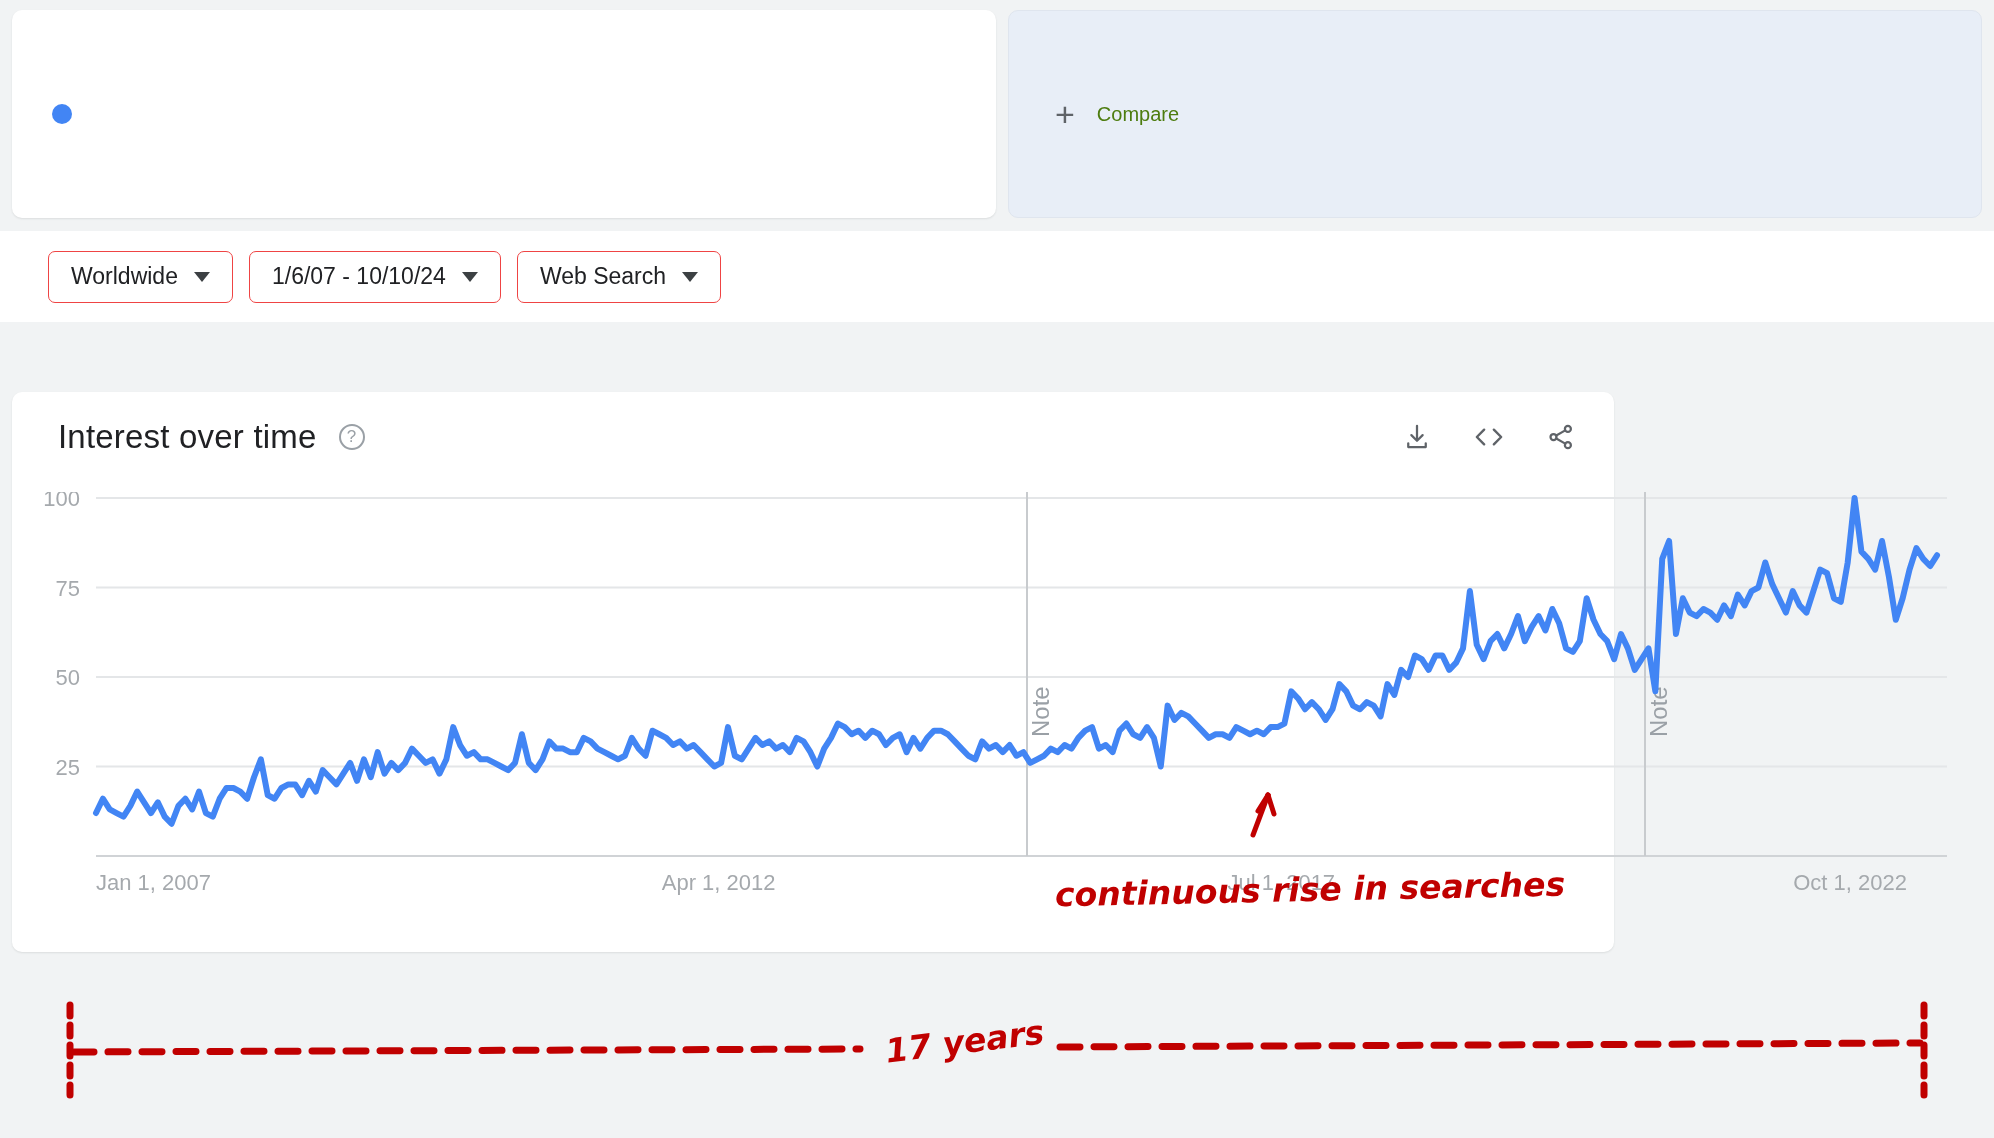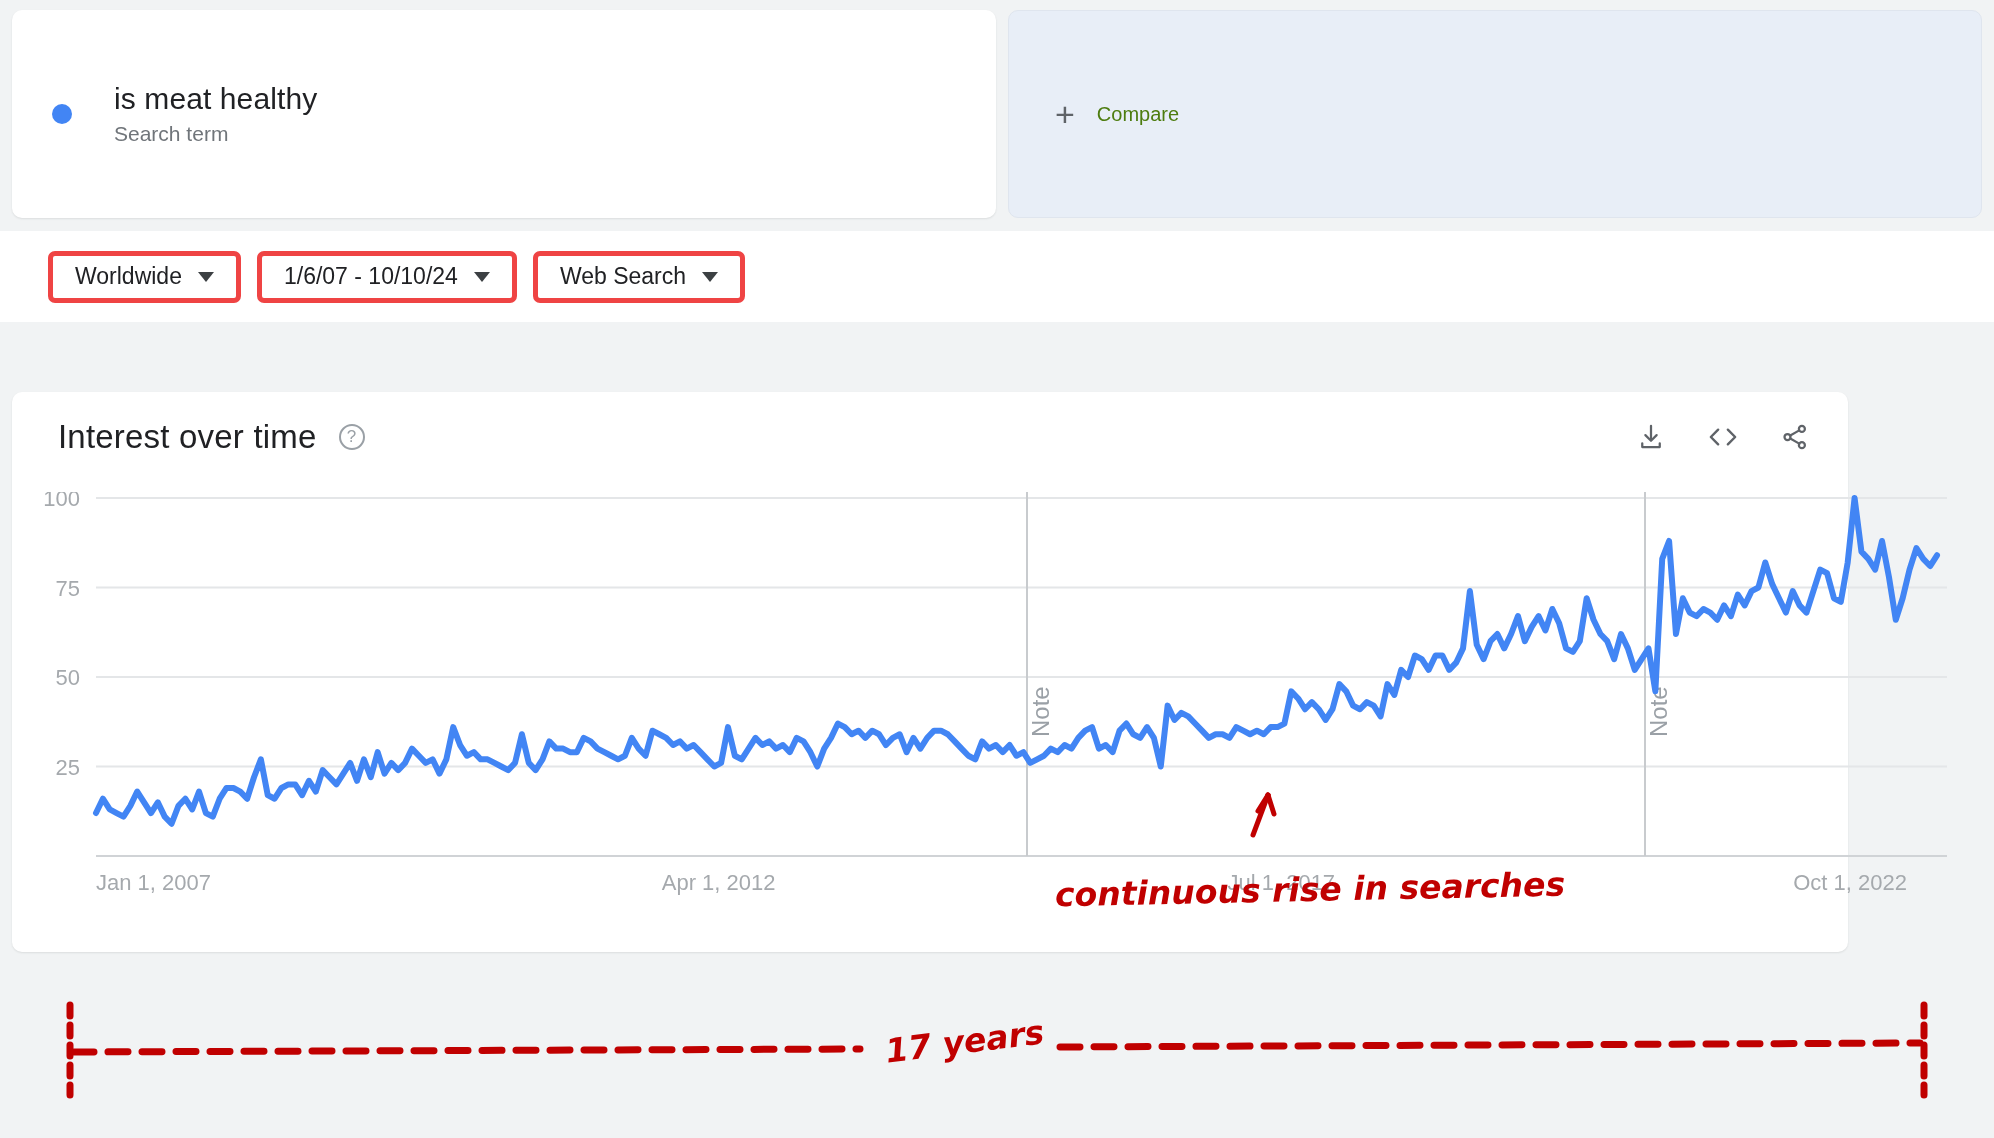--- a/index.html
+++ b/index.html
@@ -71,42 +71,42 @@
     height: 92px;
     background: #ffffff;
     display: flex;
     align-items: center;
     padding-left: 48px;
     gap: 16px;
     border-top: 1px solid #f1f3f4;
   }
   .chip {
     height: 52px;
-    border: 5px solid #ef4444;
+    border: 1px solid #ef4444;
     border-radius: 7px;
     background: #fff;
     display: flex;
     align-items: center;
     gap: 16px;
     padding: 0 22px;
     cursor: pointer;
   }
   .chip-label { font-size: 23px; color: #202124; white-space: nowrap; }
   .caret {
     width: 0; height: 0;
     border-left: 8px solid transparent;
     border-right: 8px solid transparent;
     border-top: 10px solid #3c4043;
   }
 
   
   .chart-card {
     position: absolute;
     left: 12px; top: 392px;
-    width: 1836px;
+    width: 1602px;
     height: 560px;
     background: #ffffff;
     border-radius: 10px;
     box-shadow: 0 1px 2px rgba(60,64,67,.12);
   }
   .chart-head {
     display: flex; align-items: center;
     padding: 26px 38px 0 46px;
     justify-content: space-between;
   }
@@ -157,24 +157,20 @@
     font-size: 33px;
     transform: rotate(-7deg);
   }
 </style>
 </head>
 <body>
 
 <div class="term-row">
   <div class="term-card">
     <div class="term-dot"></div>
-    <div class="term-texts">
-      <div class="term-title">is meat healthy</div>
-      <div class="term-sub">Search term</div>
-    </div>
   </div>
   <div class="compare-card">
     <div class="compare-inner">
       <span class="compare-plus">+</span>
       <span class="compare-label">Compare</span>
     </div>
   </div>
 </div>
 
 <div class="filter-bar">

